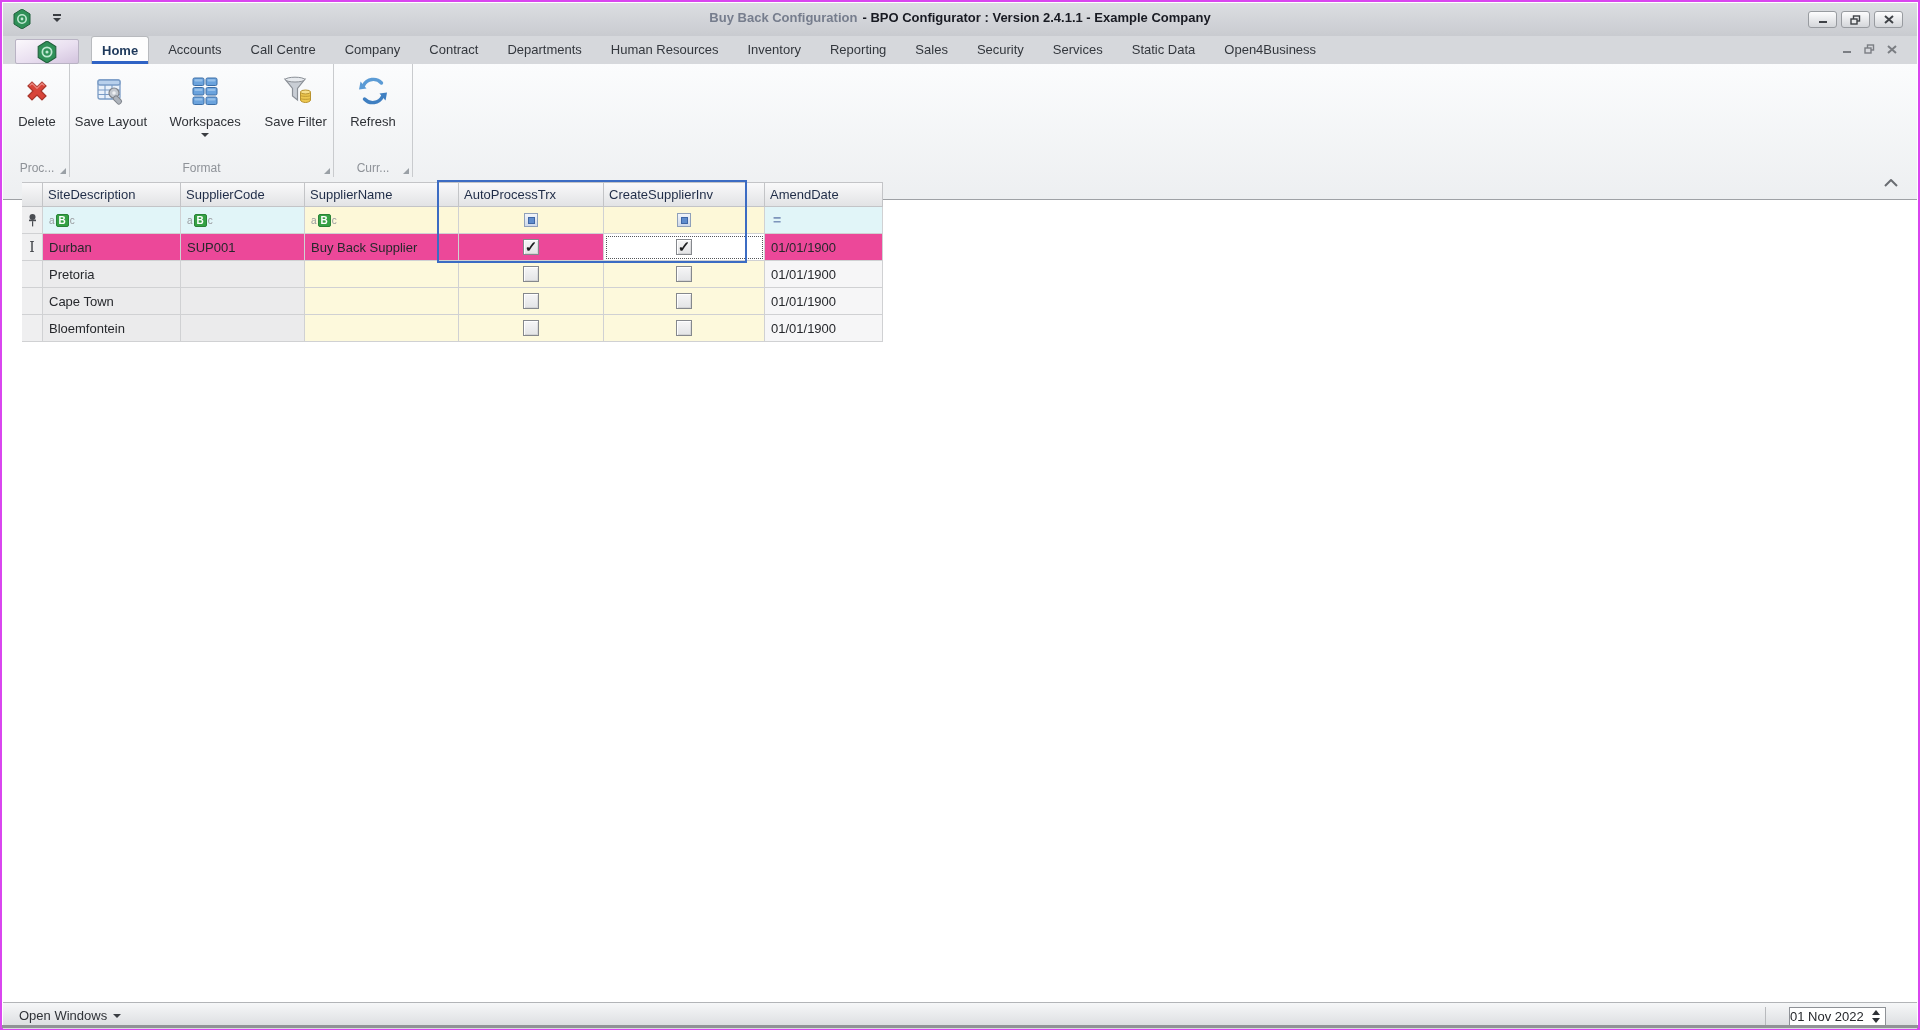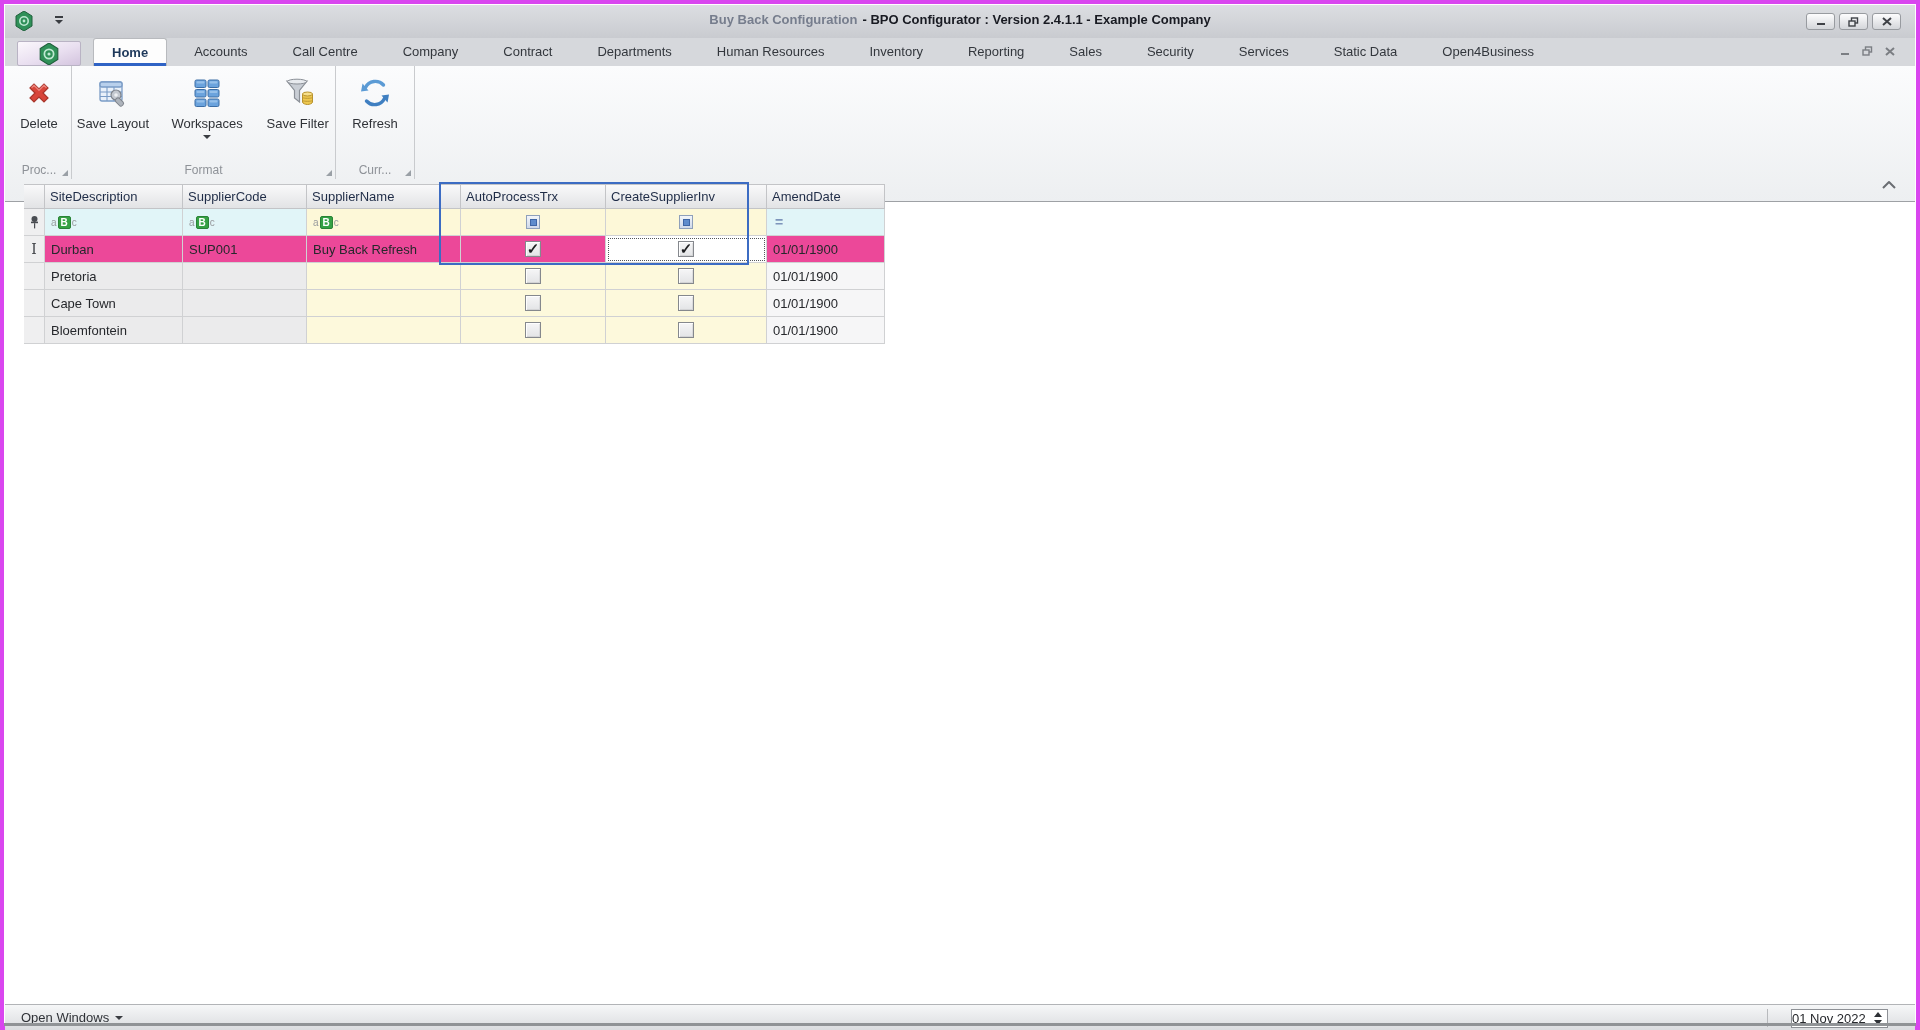--- a/index.html
+++ b/index.html
@@ -1,39 +1,39 @@
 <!DOCTYPE html>
 <html><head>
 <meta charset="utf-8">
 <style>
   * { margin:0; padding:0; box-sizing:border-box; }
   html,body { width:1920px; height:1030px; }
   body { font-family:"Liberation Sans", sans-serif; font-size:13px; color:#26282c; background:#fff; position:relative; overflow:hidden; }
-  .app { position:absolute; inset:0; border:4px solid #d946ef; }
+  .app { position:absolute; inset:0; border:2px solid #d946ef; }
 
   
   .titlebar { position:absolute; left:1px; right:1px; top:1px; height:33px;
     background:linear-gradient(#dcdee2,#c9cbd0); }
   .app-logo { position:absolute; left:10px; top:6px; }
   .qat-arrow { position:absolute; left:48px; top:11px; width:12px; height:10px; cursor:default; }
   .qat-arrow .bar { width:8px; height:1.5px; background:#3a3d42; margin:0 auto 2px; }
   .qat-arrow .tri { width:0; height:0; border-left:4px solid transparent; border-right:4px solid transparent; border-top:4px solid #3a3d42; margin:0 auto; }
   .title-text { position:absolute; left:50%; top:7px; transform:translateX(-50%); white-space:nowrap; font-weight:bold; }
   .title-doc { color:#767d8d; }
   .title-app { color:#181a22; margin-left:5px; }
   .win-btns { position:absolute; right:14px; top:8px; display:flex; gap:4px; }
   .wbtn { width:29px; height:17px; border:1px solid #989ba0; border-radius:3px;
     background:linear-gradient(#fdfdfe,#d4d6da); display:flex; align-items:center; justify-content:center; }
 
   
   .tabrow { position:absolute; left:1px; right:1px; top:34px; height:28px; background:#d6d8dc; }
   .app-button { position:absolute; left:12px; top:3px; width:64px; height:25px; border:1px solid #b9b3c4; border-radius:2px;
     background:linear-gradient(160deg,#fbf8fc 0%, #e9dff0 55%, #d3c4de 100%); display:flex; align-items:center; justify-content:center; }
   .tabs { position:absolute; left:88px; top:0; height:28px; display:flex; align-items:stretch; }
-  .tab { padding:0 18px; margin-right:9px; line-height:27px; color:#33373d; white-space:nowrap; position:relative; }
+  .tab { padding:0 10px; margin-right:9px; line-height:27px; color:#33373d; white-space:nowrap; position:relative; }
   .tab.active { background:#fdfdfd; border:1px solid #b8babe; border-bottom:none; border-radius:3px 3px 0 0; color:#1e395b; font-weight:bold; }
   .tab.active::after { content:""; position:absolute; left:0; right:0; bottom:0; height:3px; background:#2f63c5; }
   .ribbon-winctrl { position:absolute; right:20px; top:8px; display:flex; gap:12px; align-items:center; }
 
   
   .ribbon { position:absolute; left:1px; right:1px; top:62px; height:136px;
     background:linear-gradient(#fbfcfd,#edeff1); border-bottom:1px solid #9ea1a5; }
   .rgroup { position:absolute; top:0; height:113px; border-right:1px solid #c9cbce; }
   .g1 { left:2px; width:65px; } .g2 { left:67px; width:264px; } .g3 { left:331px; width:79px; }
   .rbtns { display:flex; justify-content:center; padding-top:6px; }
@@ -326,21 +326,21 @@
         <span class="eq">=</span>
       </div>
     </div>
 
     <div class="grow gdata">
       <div class="gc c0 icell">
           <span class="ibeam">I</span>
         </div>
       <div class="gc c1 sel txt">Durban</div>
       <div class="gc c2 sel txt">SUP001</div>
-      <div class="gc c3 sel txt">Buy Back Refresh</div>
+      <div class="gc c3 sel txt">Buy Back Supplier</div>
       <div class="gc c4 sel center">
         <div class="cb checked">
             <span class="tick">✓</span>
           </div>
       </div>
       <div class="gc c5 focus-cell center">
         <div class="cb checked">
             <span class="tick">✓</span>
           </div>
       </div>

